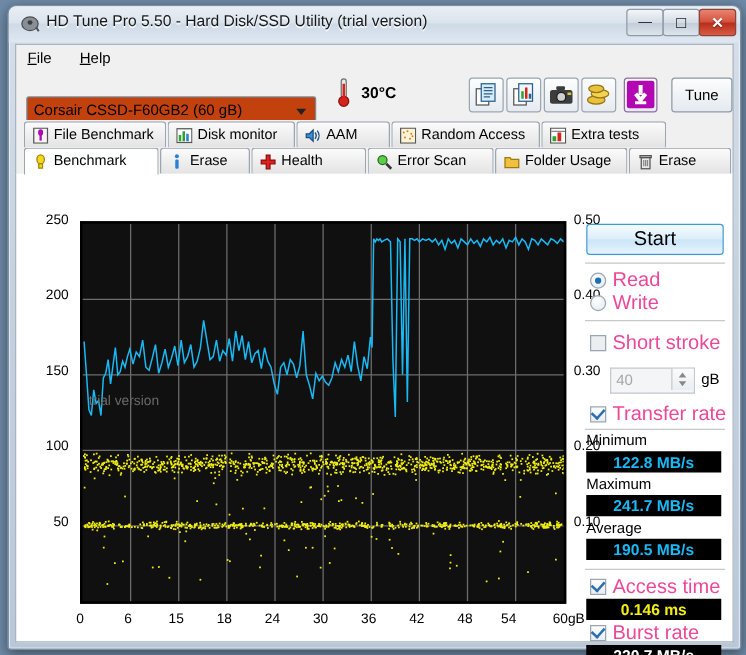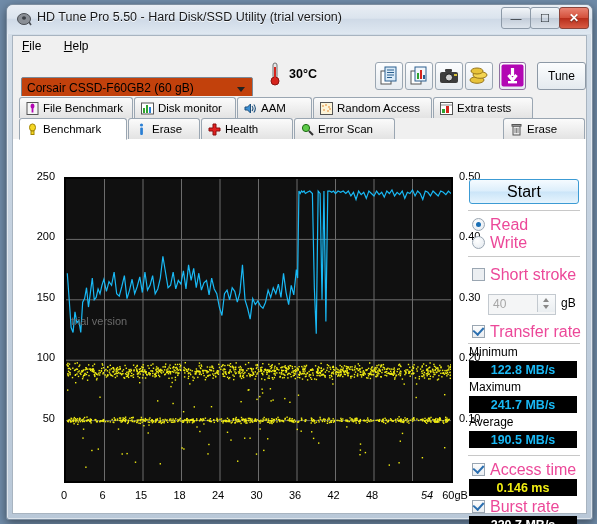--- a/index.html
+++ b/index.html
@@ -288,20 +288,28 @@
         <span>Health</span>
       </div>
       <div class="tab" style="left:275px;width:101px">
         <span class="ti">
           <svg viewBox="0 0 13 13" width="13" height="13">
               <circle cx="5" cy="5" r="3.6" fill="#5ecb4a" stroke="#1f6b14"></circle>
               <path d="M8 8l4 4" stroke="#333" stroke-width="2"></path>
             </svg>
         </span>
         <span>Error Scan</span>
+      </div>
+      <div class="tab" style="left:377px;width:106px">
+        <span class="ti">
+          <svg viewBox="0 0 13 13" width="13" height="13">
+              <path d="M1 3h4l1 1.5h6V11H1z" fill="#f0c040" stroke="#9c7a0c"></path>
+            </svg>
+        </span>
+        <span>Folder Usage</span>
       </div>
       <div class="tab" style="left:484px;width:82px">
         <span class="ti">
           <svg viewBox="0 0 13 13" width="13" height="13">
               <rect x="3" y="3" width="7" height="9" fill="#e8e8e8" stroke="#555"></rect>
               <rect x="2" y="1.5" width="9" height="1.6" fill="#bdbdbd" stroke="#555"></rect>
               <g stroke="#888">
                 <path d="M5 5v5M6.5 5v5M8 5v5"></path>
               </g>
             </svg>
@@ -2099,21 +2107,21 @@
       <div id="x-ticks">
           <div class="xl" style="left: -10px;">0</div>
           <div class="xl" style="left: 28.5px;">6</div>
           <div class="xl" style="left: 67px;">15</div>
           <div class="xl" style="left: 105.5px;">18</div>
           <div class="xl" style="left: 144px;">24</div>
           <div class="xl" style="left: 182.5px;">30</div>
           <div class="xl" style="left: 221px;">36</div>
           <div class="xl" style="left: 259.5px;">42</div>
           <div class="xl" style="left: 298px;">48</div>
-          <div class="xl" style="left: 353px; font-style: italic;">54</div>
+          <div class="xl" style="left: 333px;">54</div>
           <div class="xl" style="left: 381px;">60gB</div>
         </div>
     </div>
     <div id="trial-watermark">trial version</div>
 
     <div id="rpanel">
       <div id="start-btn">
         <span>Start</span>
       </div>
 

